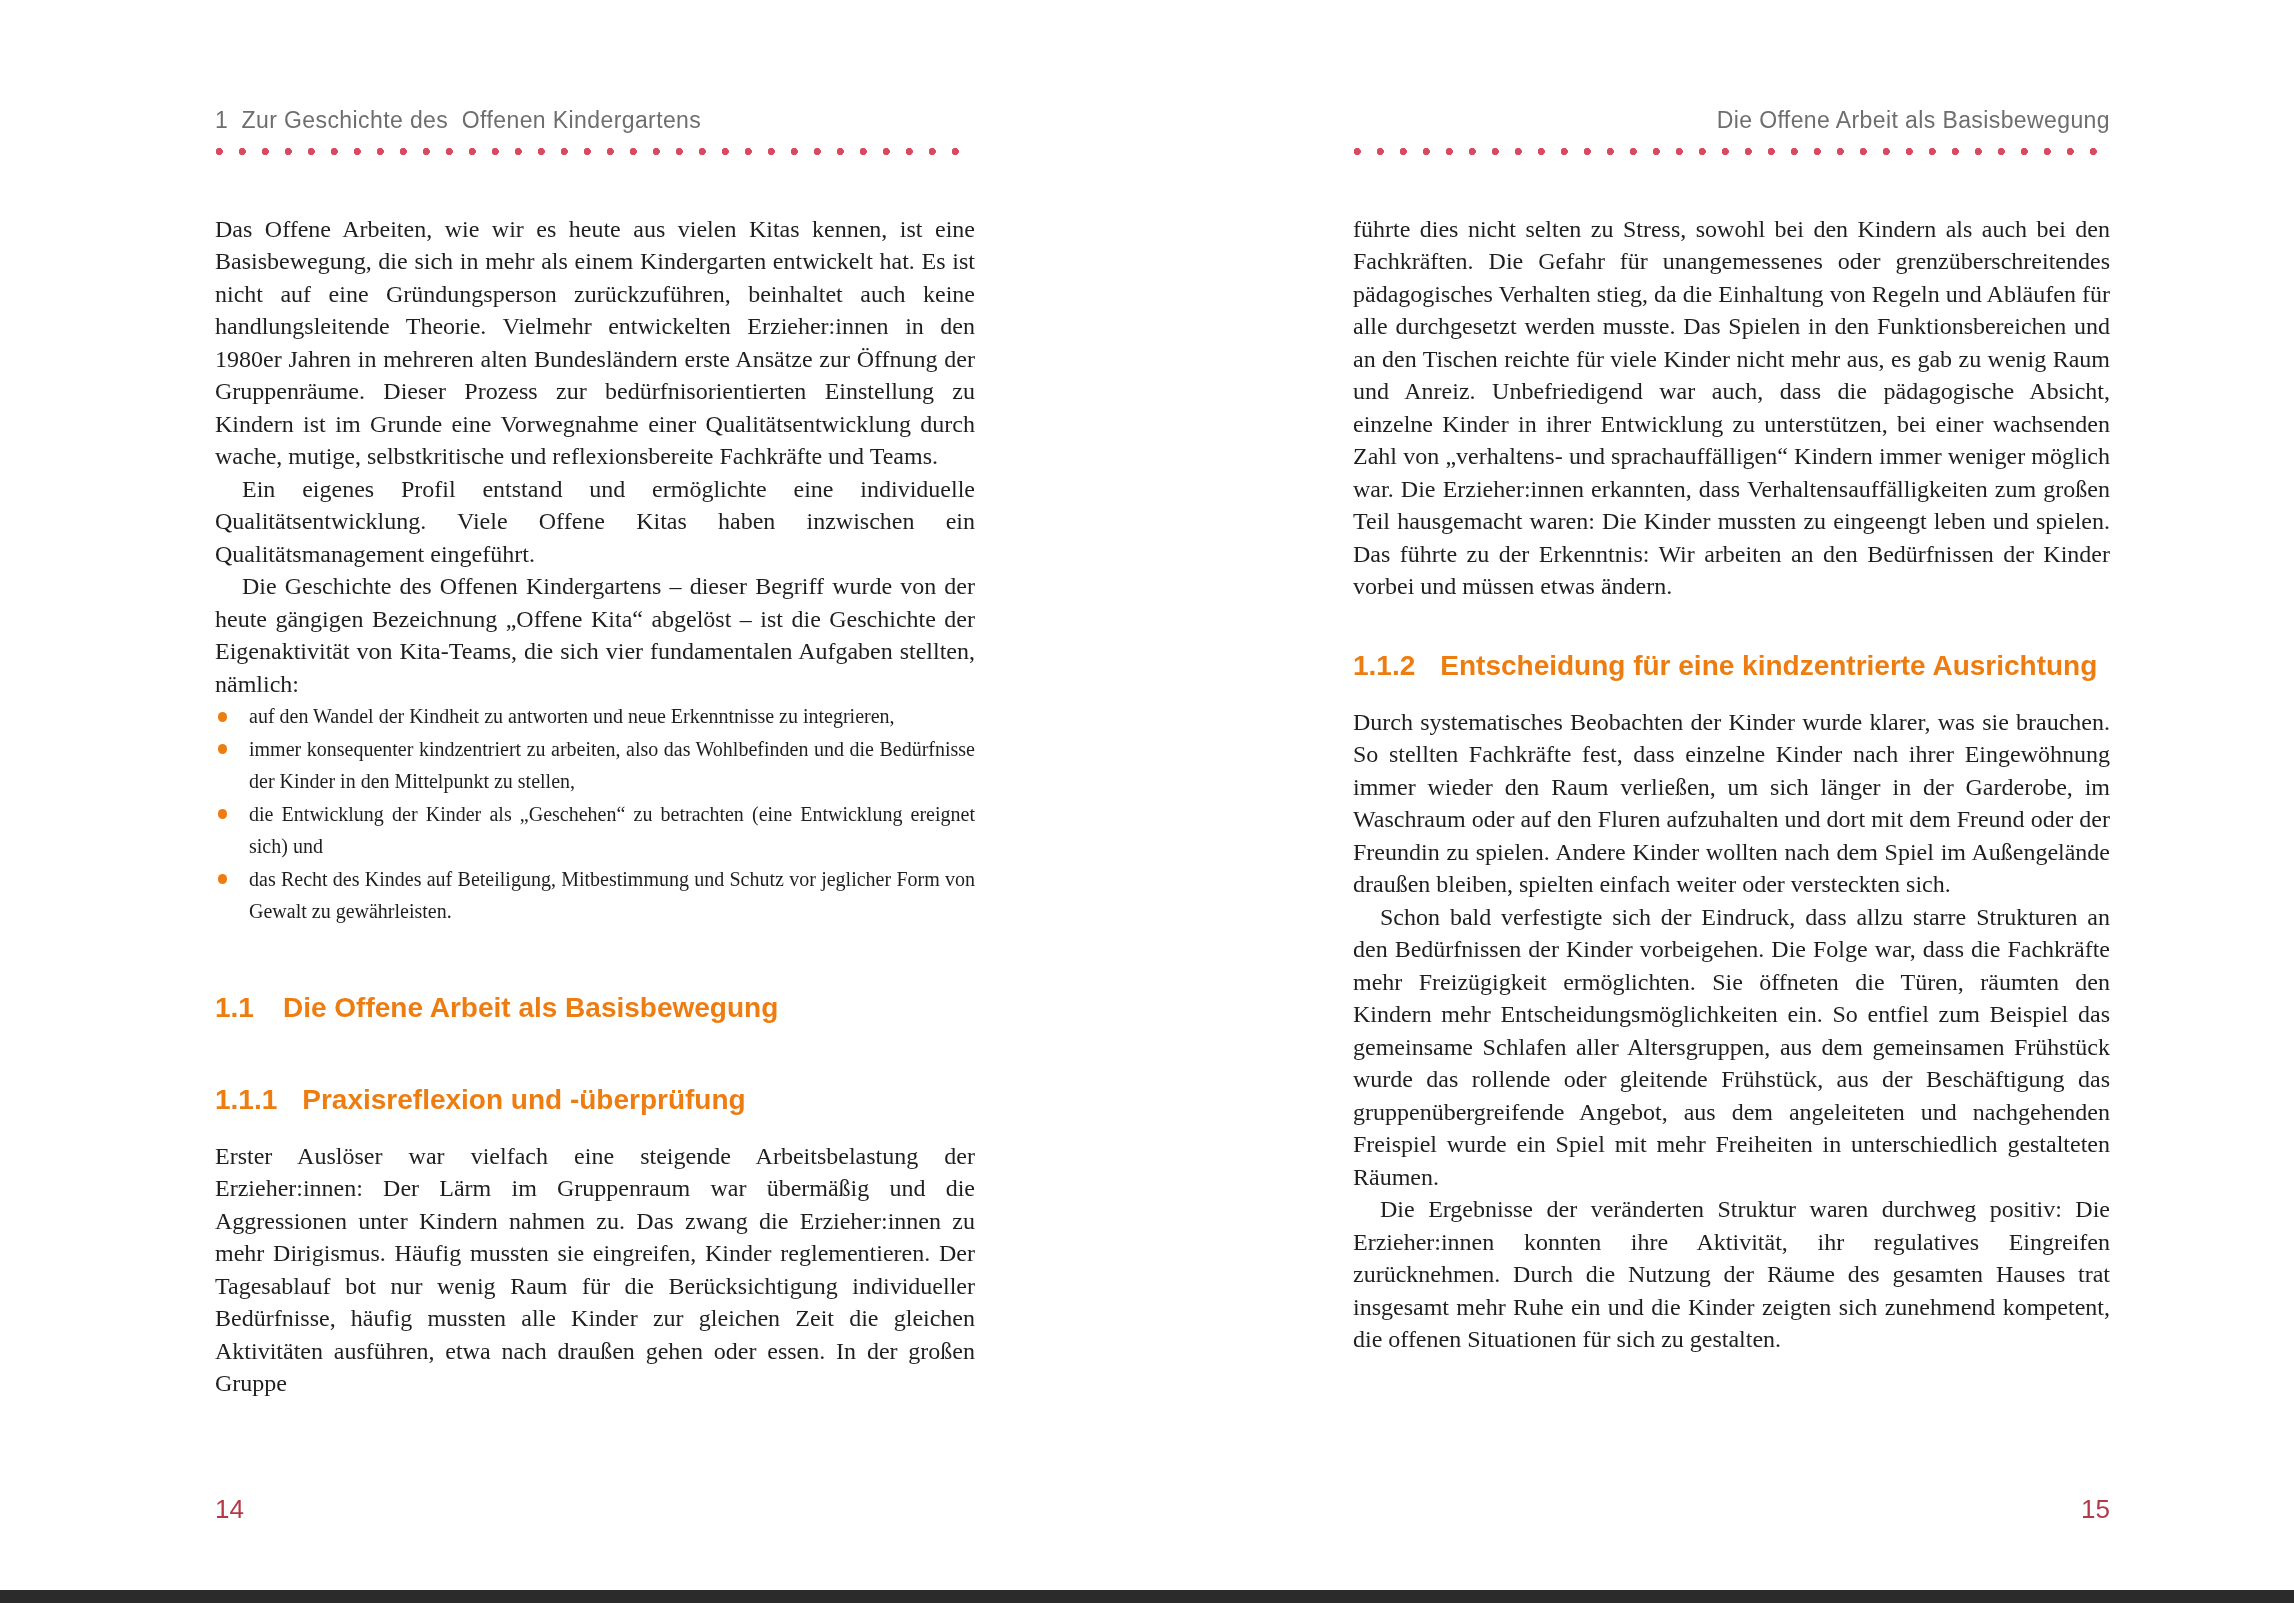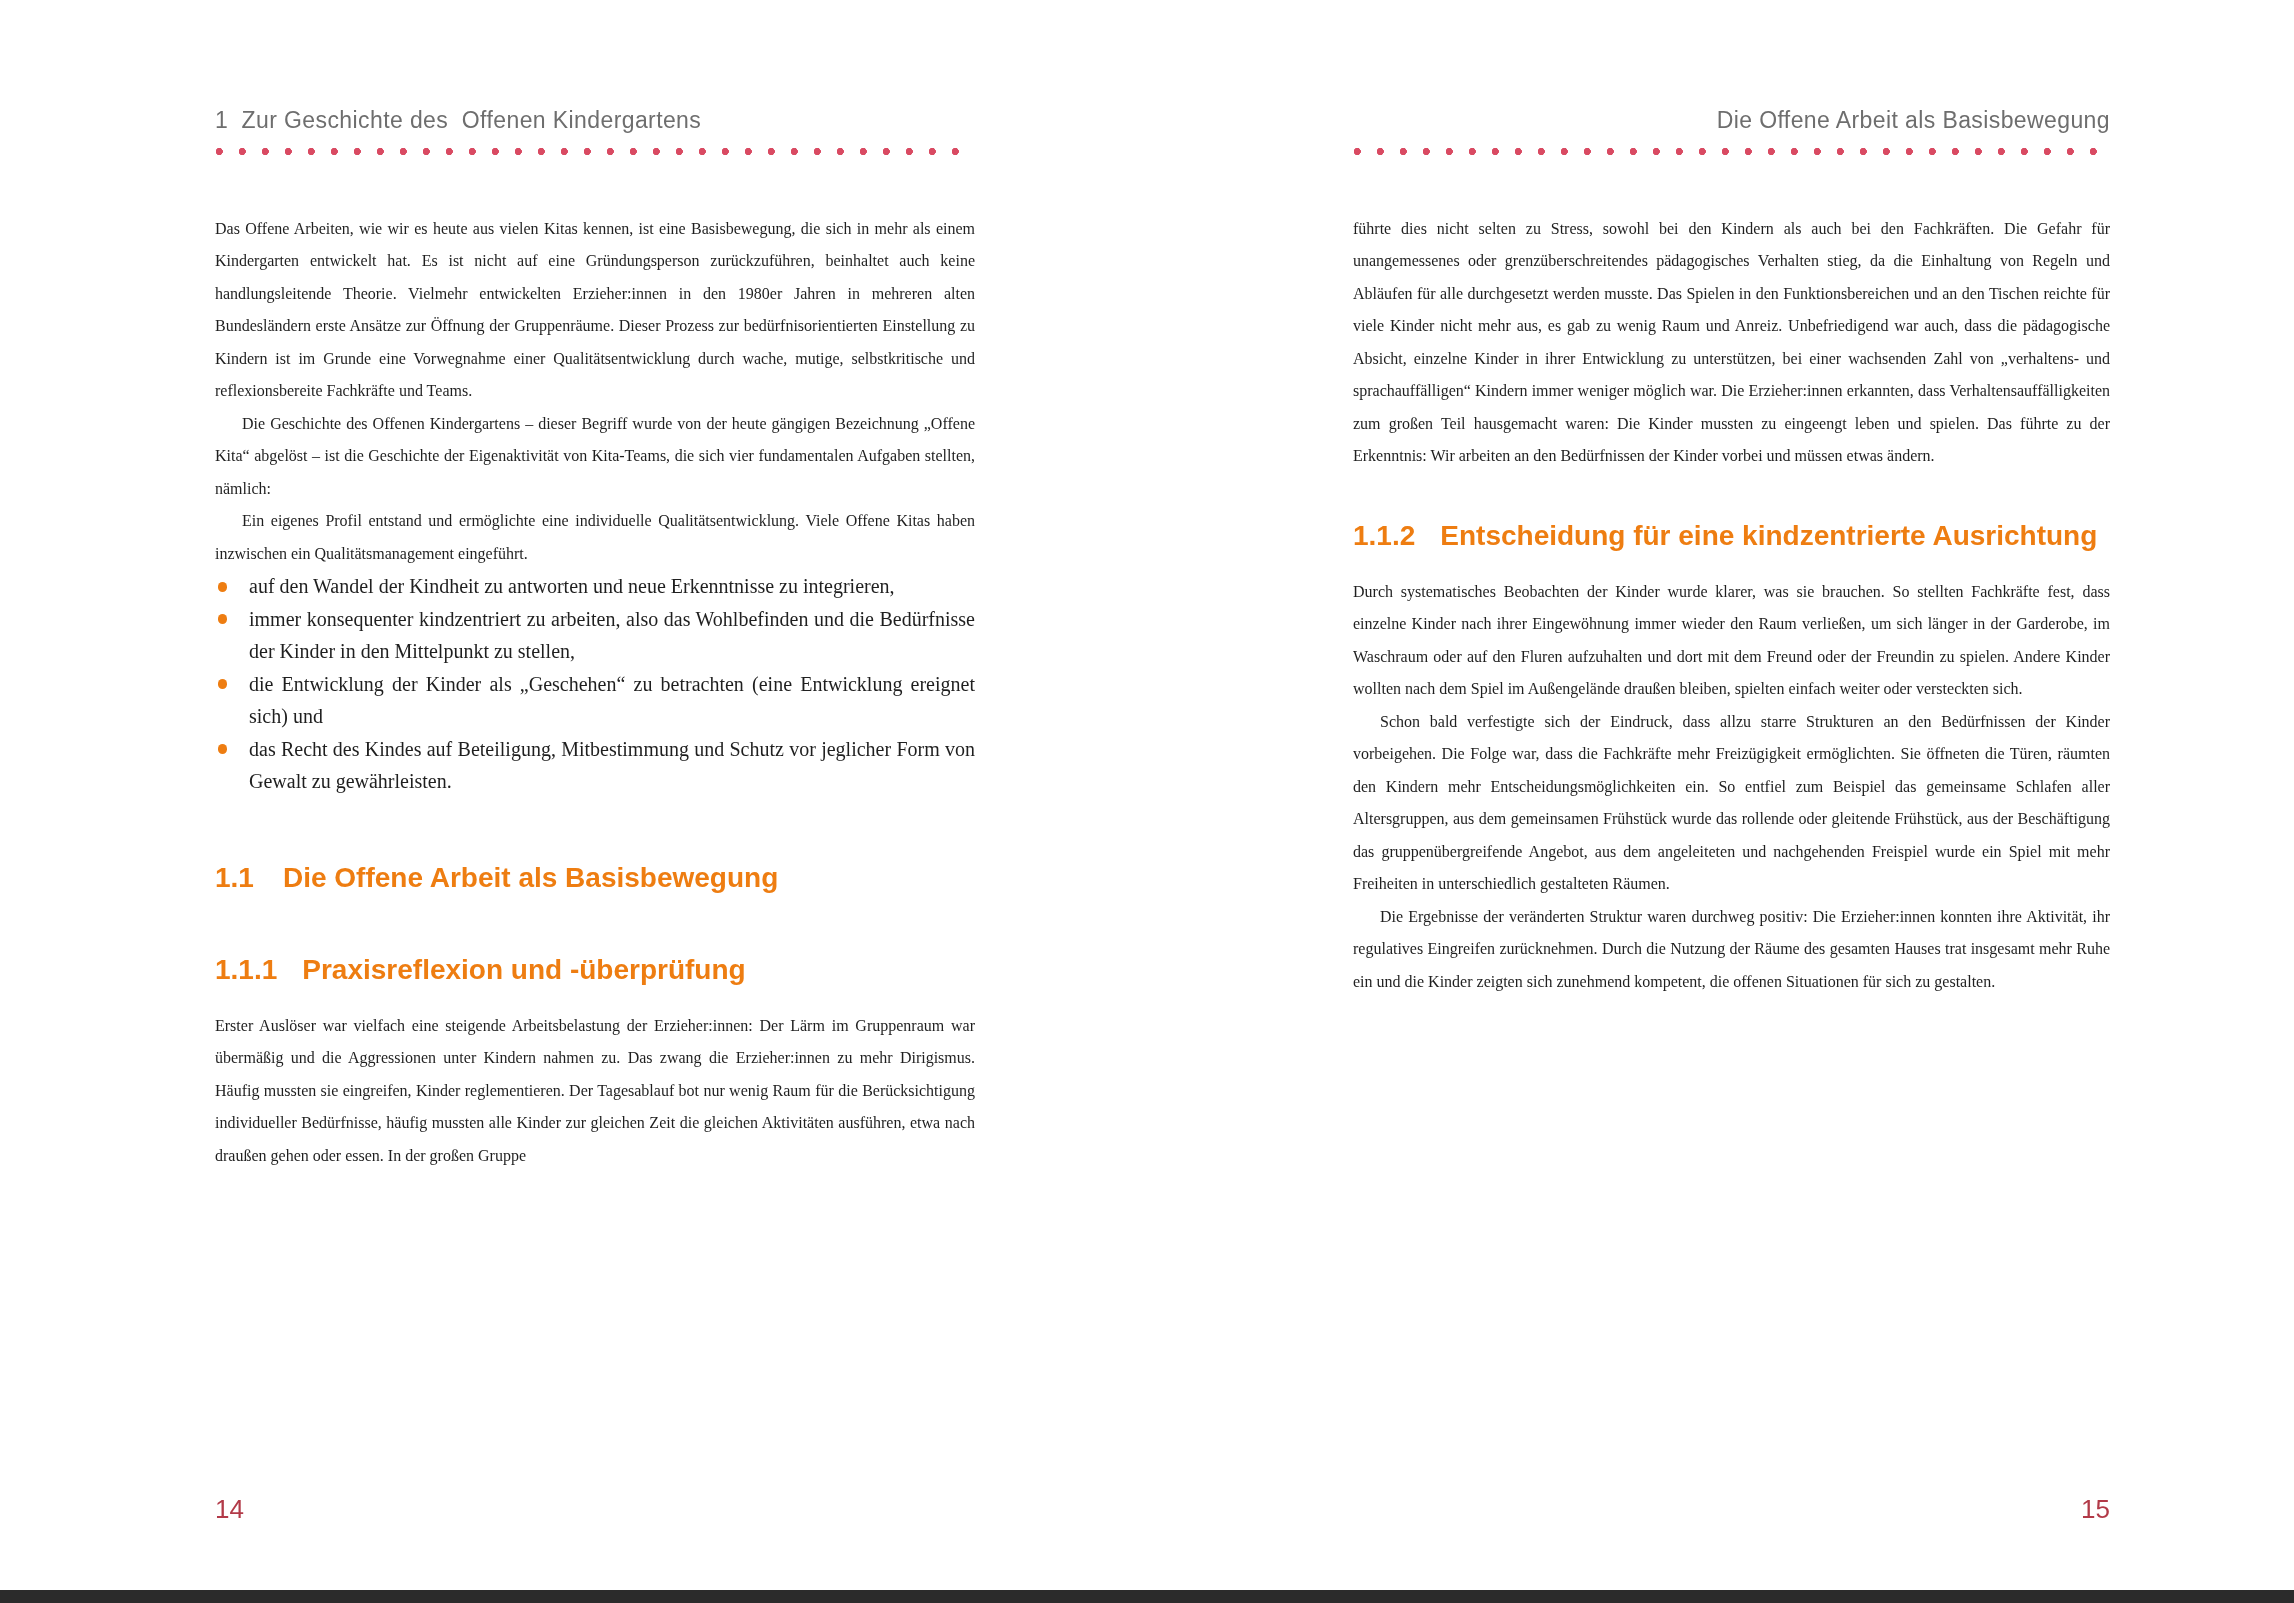--- a/index.html
+++ b/index.html
@@ -31,21 +31,21 @@
   .right-page .running-head { text-align:right; }
 
   .dotline {
     margin-top:13.4px; height:8.6px;
     background-image:radial-gradient(circle at 4.3px 4.3px, var(--dot-pink, #d94a62) 3.3px, transparent 3.7px);
     background-size:23px 8.6px; background-repeat:repeat-x;
   }
 
   .body-block { margin-top:57px; }
   .para {
-    font-size:16px; line-height:32.5px;
+    font-size:24px; line-height:32.5px;
     text-align:justify; hyphens:auto;
   }
   .para.indent { text-indent:27px; }
 
   .bullets { list-style:none; }
   .bullets li {
     position:relative; padding-left:34px;
     font-size:20px; line-height:32.5px; text-align:justify; hyphens:auto;
   }
   .bullet-dot {
@@ -83,22 +83,22 @@
 
 <div class="edge-strip top"></div>
 
 <div class="page left-page">
   <div class="content">
     <div class="running-head"><span class="rh-num">1</span><span>Zur Geschichte des  Offenen Kindergartens</span></div>
     <div class="dotline"></div>
 
     <div class="body-block">
       <p class="para">Das Offene Arbeiten, wie wir es heute aus vielen Kitas kennen, ist eine Basisbewegung, die sich in mehr als einem Kindergarten entwickelt hat. Es ist nicht auf eine Gründungsperson zurückzuführen, beinhaltet auch keine handlungsleitende Theorie. Vielmehr entwickelten Erzieher:innen in den 1980er Jahren in mehreren alten Bundesländern erste Ansätze zur Öffnung der Gruppenräume. Dieser Prozess zur bedürfnisorientierten Einstellung zu Kindern ist im Grunde eine Vorwegnahme einer Qualitätsentwicklung durch wache, mutige, selbstkritische und reflexionsbereite Fachkräfte und Teams.</p>
+      <p class="para indent">Ein eigenes Profil entstand und ermöglichte eine individuelle Qualitätsentwicklung. Viele Offene Kitas haben inzwischen ein Qualitätsmanagement eingeführt.</p>
       <p class="para indent">Die Geschichte des Offenen Kindergartens – dieser Begriff wurde von der heute gängigen Bezeichnung „Offene Kita“ abgelöst – ist die Geschichte der Eigenaktivität von Kita-Teams, die sich vier fundamentalen Aufgaben stellten, nämlich:</p>
-      <p class="para indent">Ein eigenes Profil entstand und ermöglichte eine individuelle Qualitätsentwicklung. Viele Offene Kitas haben inzwischen ein Qualitätsmanagement eingeführt.</p>
 
       <ul class="bullets">
         <li><span class="bullet-dot"></span><span>auf den Wandel der Kindheit zu antworten und neue Erkenntnisse zu integrieren,</span></li>
         <li><span class="bullet-dot"></span><span>immer konsequenter kindzentriert zu arbeiten, also das Wohlbefinden und die Bedürfnisse der Kinder in den Mittelpunkt zu stellen,</span></li>
         <li><span class="bullet-dot"></span><span>die Entwicklung der Kinder als „Geschehen“ zu betrachten (eine Entwicklung ereignet sich) und</span></li>
         <li><span class="bullet-dot"></span><span>das Recht des Kindes auf Beteiligung, Mitbestimmung und Schutz vor jeglicher Form von Gewalt zu gewährleisten.</span></li>
       </ul>
 
       <h1 class="section-heading"><span class="num">1.1</span><span>Die Offene Arbeit als Basisbewegung</span></h1>
 

